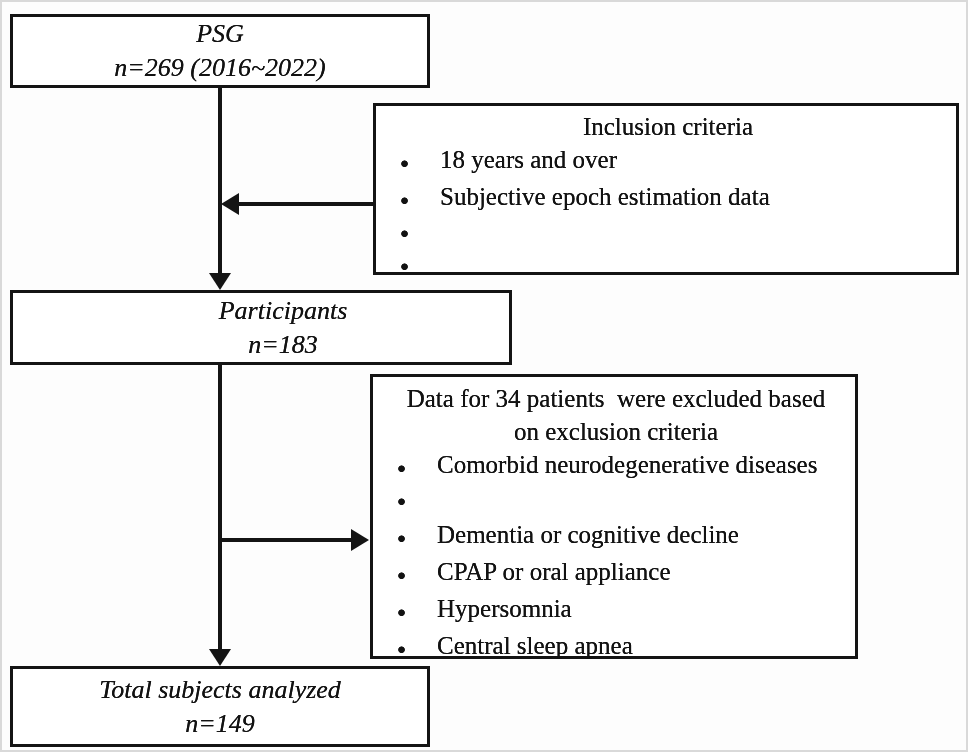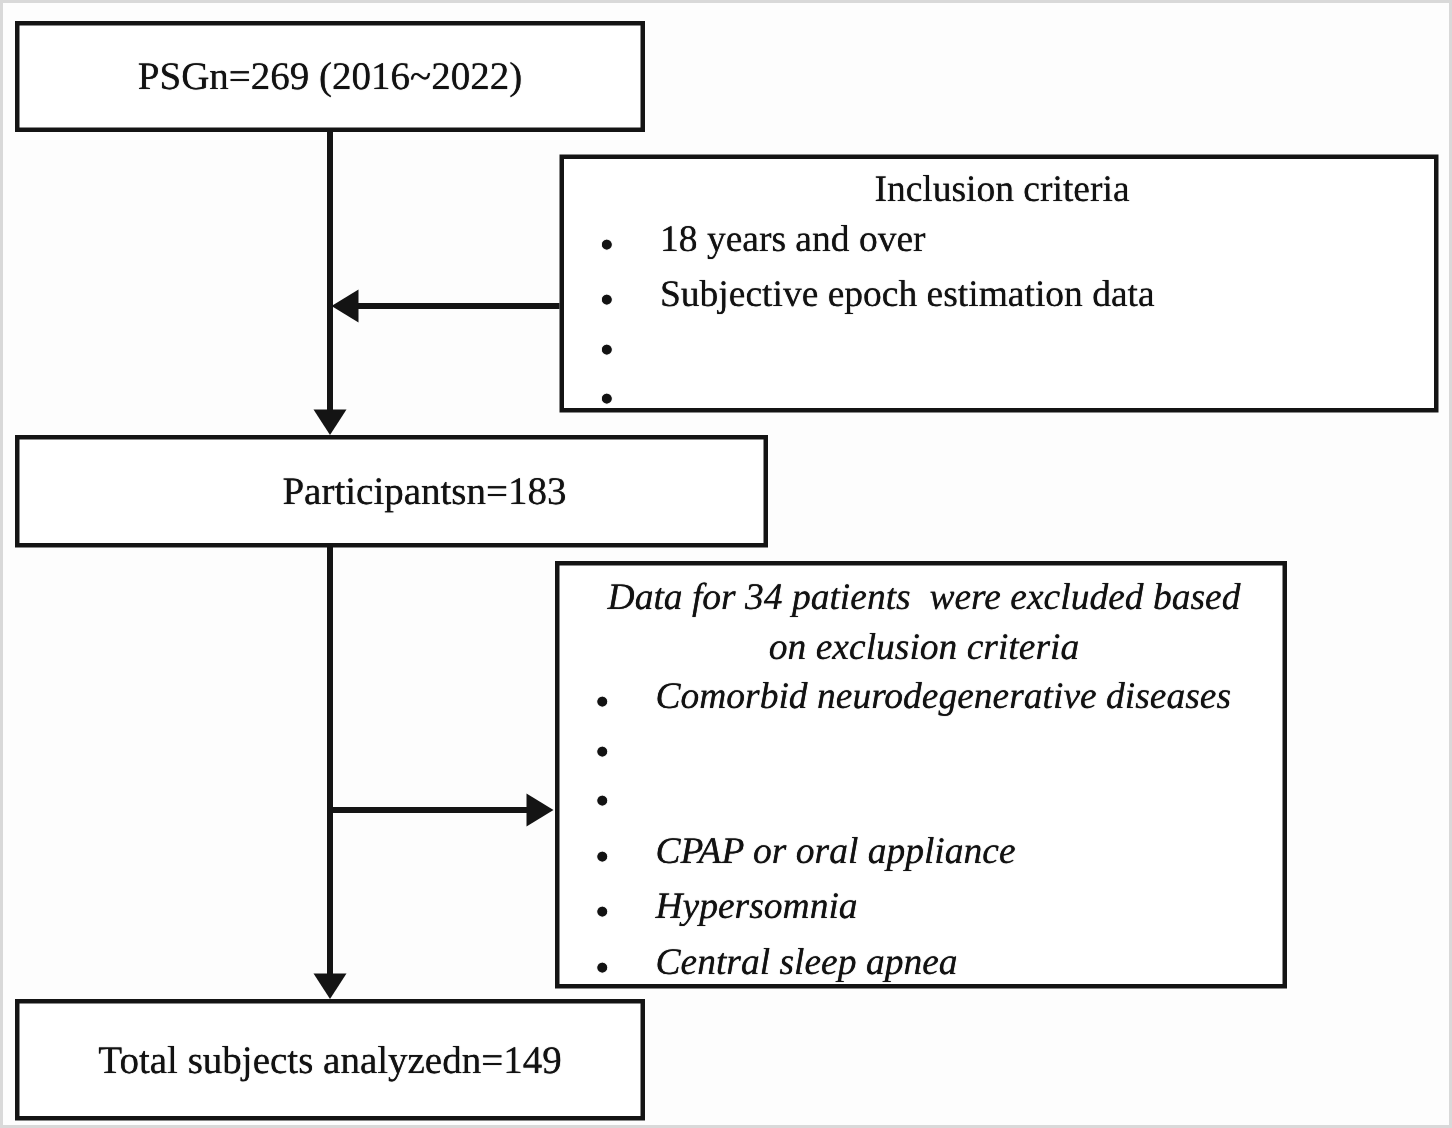--- a/index.html
+++ b/index.html
@@ -3,27 +3,27 @@
 <meta charset="utf-8">
 <style>
   html,body{margin:0;padding:0;background:#ffffff;}
   .canvas{
     position:relative;width:968px;height:752px;box-sizing:border-box;
     background:#fdfdfd;border:2px solid #d9d9d9;
     font-family:"Liberation Serif","DejaVu Serif",serif;color:#121212;
     text-shadow:0 0 0.5px #121212;
   }
   .box{position:absolute;border:3px solid #141414;background:#ffffff;box-sizing:border-box;}
-  .center-box{display:flex;flex-direction:row;align-items:center;justify-content:center;
-    text-align:center;font-size:26px;line-height:34px;}
+  .center-box{display:flex;flex-direction:column;align-items:center;justify-content:center;
+    text-align:center;font-size:26px;line-height:34px;font-style:italic;}
   #psg-box{left:8px;top:12px;width:420px;height:74px;}
   #participants-box{left:8px;top:288px;width:502px;height:75px;padding-left:44px;}
   #total-box{left:8px;top:664px;width:420px;height:81px;}
   #inclusion-box{left:371px;top:101px;width:586px;height:172px;padding:4px 8px 4px 12px;font-size:25px;}
-  #exclusion-box{left:368px;top:372px;width:488px;height:285px;padding:5px 8px 0 12px;font-size:25px;font-style:italic;}
+  #exclusion-box{left:368px;top:372px;width:488px;height:285px;padding:5px 8px 0 12px;font-size:25px;}
   .crit-title{line-height:33px;white-space:pre-wrap;text-align:center;}
   ul.crit{list-style:none;margin:0;padding:0;}
   ul.crit li{display:flex;align-items:baseline;line-height:33px;}
   .bullet{font-size:15px;flex:0 0 40px;margin-left:12px;}
   .vline{position:absolute;width:4px;background:#141414;}
   .hline{position:absolute;height:4px;background:#141414;}
   .tri{position:absolute;width:0;height:0;}
   #vline-1{left:216px;top:85px;height:187px;}
   #arrowhead-down-1{left:207px;top:271px;border-left:11px solid transparent;border-right:11px solid transparent;border-top:17px solid #141414;}
   #vline-2{left:216px;top:362px;height:286px;}
@@ -74,20 +74,21 @@
     <ul class="crit">
       <li>
           <span class="bullet">●</span>
           <span>Comorbid neurodegenerative diseases</span>
         </li>
       <li>
           <span class="bullet">●</span>
         </li>
       <li>
           <span class="bullet">●</span>
+          <span>Dementia or cognitive decline</span>
         </li>
       <li>
           <span class="bullet">●</span>
           <span>CPAP or oral appliance</span>
         </li>
       <li>
           <span class="bullet">●</span>
           <span>Hypersomnia</span>
         </li>
       <li>

